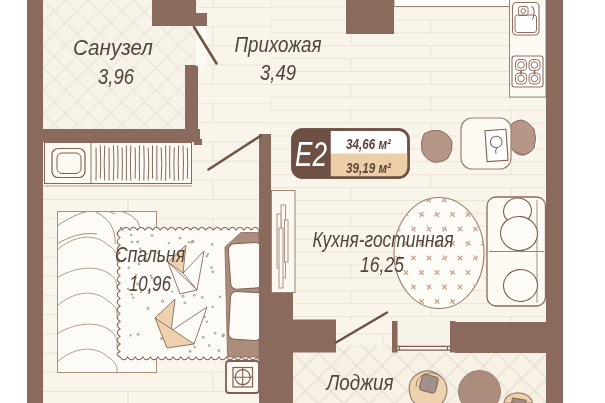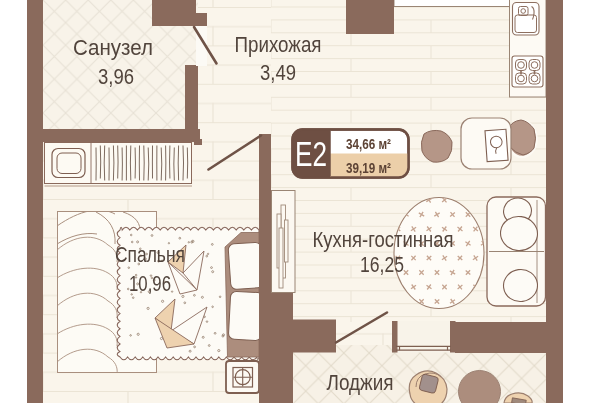--- a/index.html
+++ b/index.html
@@ -1,15 +1,15 @@
 <!DOCTYPE html>
 <html><head><meta charset="utf-8">
 <style>
 html,body{margin:0;padding:0;background:#fff;}
-#wrap{position:relative;width:605px;height:403px;overflow:hidden;}
+#wrap{position:relative;width:605px;height:403px;overflow:hidden;font-style:italic;}
 </style></head>
 <body>
 <div id="wrap"><svg width="605" height="403" viewBox="0 0 605 403">
 <defs>
 <pattern id="planks" width="170" height="38.4" patternUnits="userSpaceOnUse" x="43" y="7">
   <rect width="170" height="38.4" fill="#faf5eb"></rect>
   <path d="M0,0.5 H170 M0,19.7 H170" stroke="#ebe4d5" stroke-width="1.1" fill="none"></path>
   <path d="M85,0 V19.2 M0,19.2 V38.4 M170,19.2 V38.4" stroke="#ebe4d5" stroke-width="1.1" fill="none"></path>
 </pattern>
 <pattern id="bathtile" width="22.6" height="22.6" patternUnits="userSpaceOnUse" x="43" y="0">

